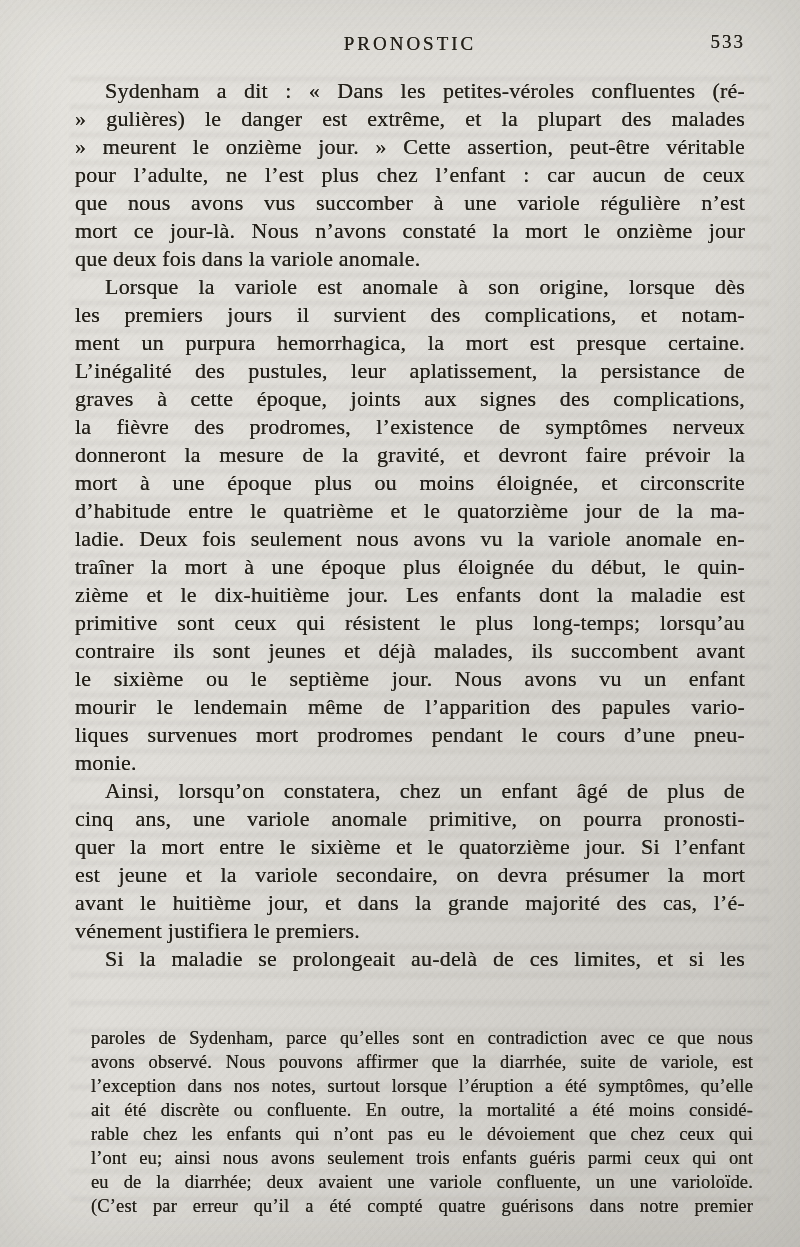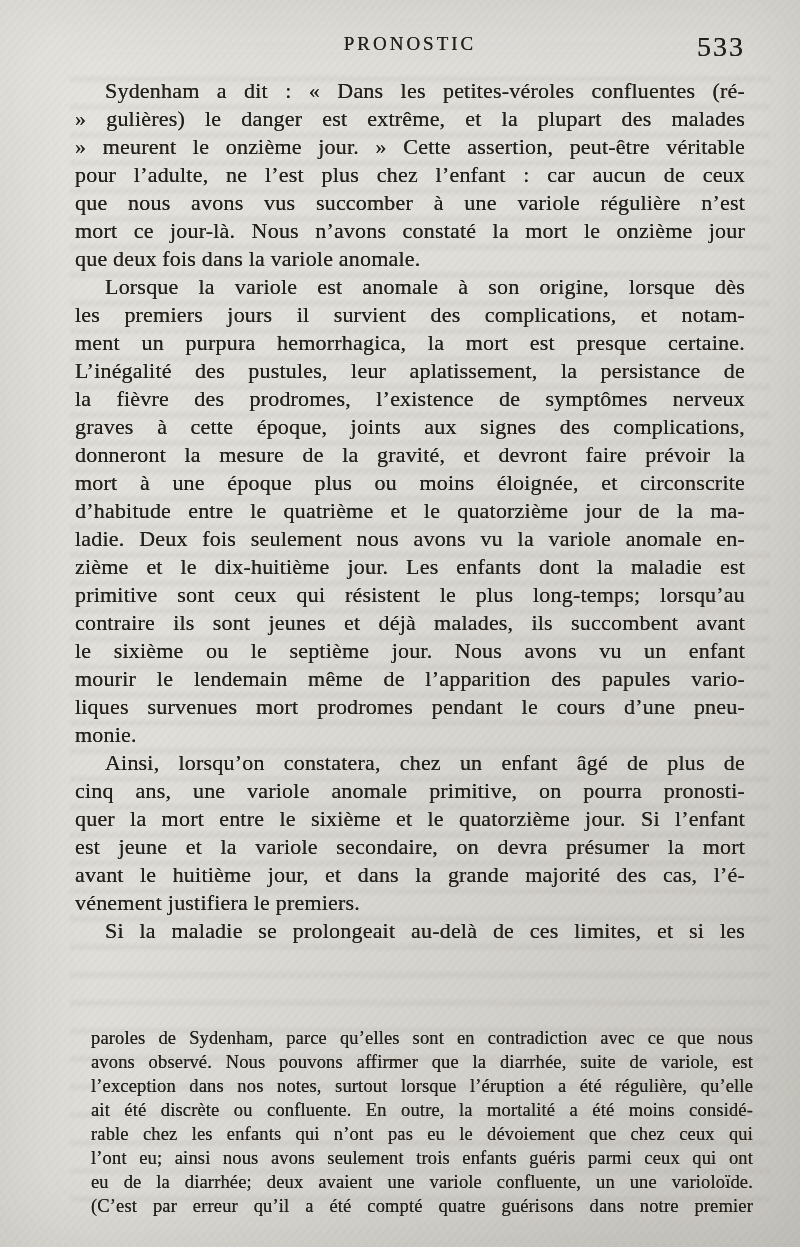--- a/index.html
+++ b/index.html
@@ -51,21 +51,21 @@
     left: 50%;
     transform: translateX(-50%);
     font-size: 19px;
     letter-spacing: 3px;
     text-shadow: 0 0 0.6px rgba(35,32,25,0.9);
   }
   .page-number {
     position: absolute;
     right: 0;
     top: -2px;
-    font-size: 28px;
+    font-size: 19px;
     letter-spacing: 2px;
     text-shadow: 0 0 0.6px rgba(35,32,25,0.9);
   }
   .main-text {
     position: absolute;
     top: 77px;
     left: 75px;
     width: 670px;
   }
   .main-text .line {
@@ -114,26 +114,27 @@
         <div class="line">pour l’adulte, ne l’est plus chez l’enfant : car aucun de ceux</div>
         <div class="line">que nous avons vus succomber à une variole régulière n’est</div>
         <div class="line">mort ce jour-là. Nous n’avons constaté la mort le onzième jour</div>
         <div class="line endline">que deux fois dans la variole anomale.</div>
       </div>
       <div class="para">
         <div class="line indent">Lorsque la variole est anomale à son origine, lorsque dès</div>
         <div class="line">les premiers jours il survient des complications, et notam-</div>
         <div class="line">ment un purpura hemorrhagica, la mort est presque certaine.</div>
         <div class="line">L’inégalité des pustules, leur aplatissement, la persistance de</div>
+        <div class="line">graves à cette époque, joints aux signes des complications,</div>
         <div class="line">la fièvre des prodromes, l’existence de symptômes nerveux</div>
-        <div class="line">graves à cette époque, joints aux signes des complications,</div>
         <div class="line">donneront la mesure de la gravité, et devront faire prévoir la</div>
         <div class="line">mort à une époque plus ou moins éloignée, et circonscrite</div>
         <div class="line">d’habitude entre le quatrième et le quatorzième jour de la ma-</div>
         <div class="line">ladie. Deux fois seulement nous avons vu la variole anomale en-</div>
+        <div class="line">traîner la mort à une époque plus éloignée du début, le quin-</div>
         <div class="line">zième et le dix-huitième jour. Les enfants dont la maladie est</div>
         <div class="line">primitive sont ceux qui résistent le plus long-temps; lorsqu’au</div>
         <div class="line">contraire ils sont jeunes et déjà malades, ils succombent avant</div>
         <div class="line">le sixième ou le septième jour. Nous avons vu un enfant</div>
         <div class="line">mourir le lendemain même de l’apparition des papules vario-</div>
         <div class="line">liques survenues mort prodromes pendant le cours d’une pneu-</div>
         <div class="line endline">monie.</div>
       </div>
       <div class="para">
         <div class="line indent">Ainsi, lorsqu’on constatera, chez un enfant âgé de plus de</div>
@@ -144,20 +145,20 @@
         <div class="line endline">vénement justifiera le premiers.</div>
       </div>
       <div class="para">
         <div class="line indent">Si la maladie se prolongeait au-delà de ces limites, et si les</div>
       </div>
     </div>
 
   <div class="footnote">
       <div class="line">paroles de Sydenham, parce qu’elles sont en contradiction avec ce que nous</div>
       <div class="line">avons observé. Nous pouvons affirmer que la diarrhée, suite de variole, est</div>
-      <div class="line">l’exception dans nos notes, surtout lorsque l’éruption a été régulière, qu’elle</div>
+      <div class="line">l’exception dans nos notes, surtout lorsque l’éruption a été symptômes, qu’elle</div>
       <div class="line">ait été discrète ou confluente. En outre, la mortalité a été moins considé-</div>
       <div class="line">rable chez les enfants qui n’ont pas eu le dévoiement que chez ceux qui</div>
       <div class="line">l’ont eu; ainsi nous avons seulement trois enfants guéris parmi ceux qui ont</div>
       <div class="line">eu de la diarrhée; deux avaient une variole confluente, un une varioloïde.</div>
       <div class="line">(C’est par erreur qu’il a été compté quatre guérisons dans notre premier</div>
     </div>
 </div>
 
 </body></html>

